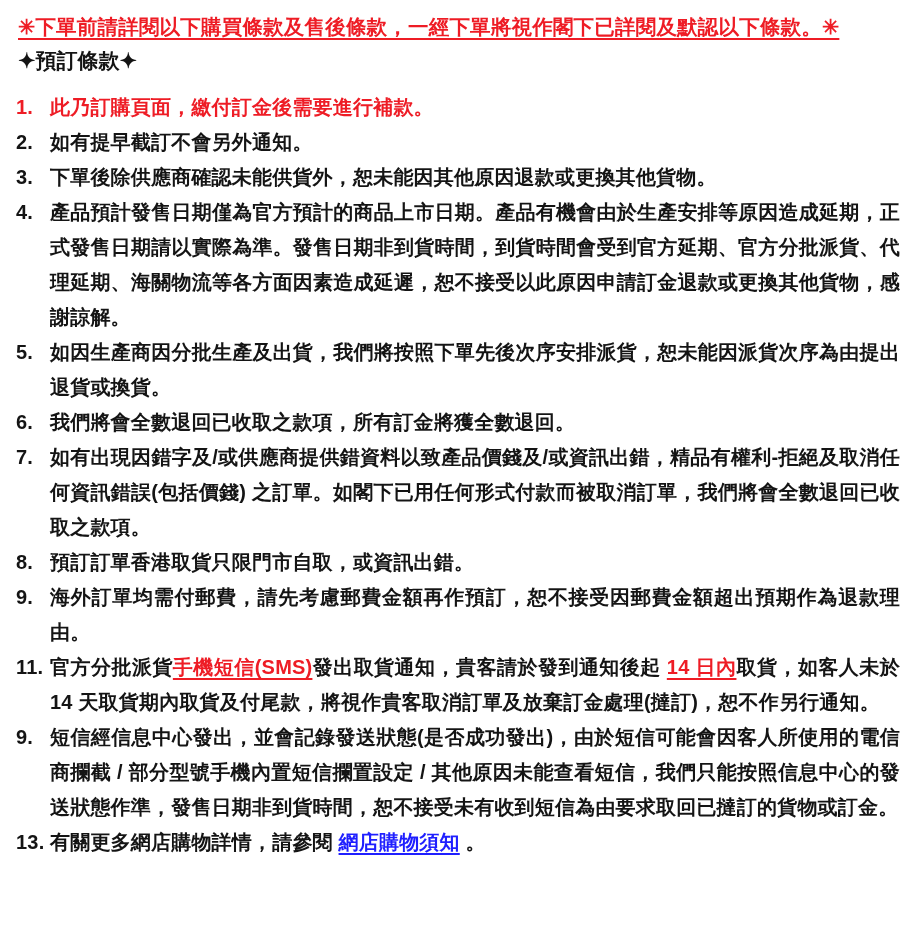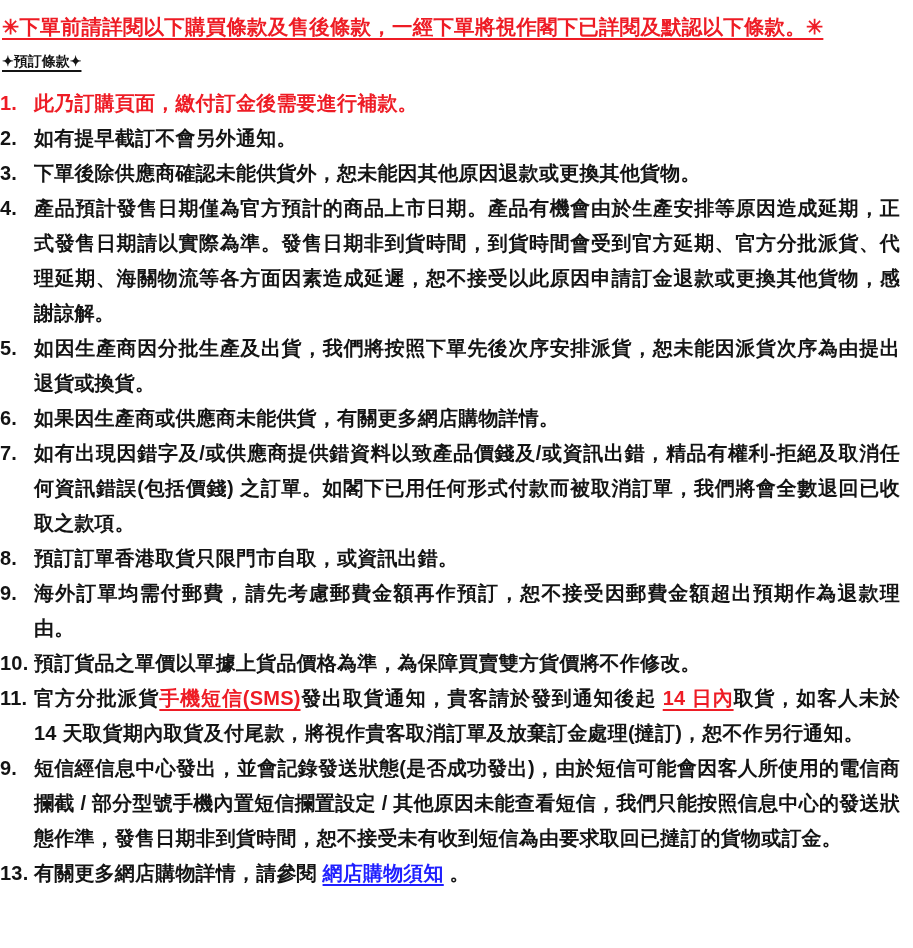--- a/index.html
+++ b/index.html
@@ -9,40 +9,39 @@
   }
   body {
     width: 913px;
     height: 948px;
     overflow: hidden;
     font-family: "Liberation Sans", sans-serif;
     font-weight: 700;
     color: #141414;
   }
   .page {
-    padding: 8px 13px 0 0;
+    padding: 8px 13px 0 16px;
     box-sizing: border-box;
     width: 913px;
   }
   .banner {
     color: var(--alert-red);
     font-size: 20.5px;
     line-height: 28px;
     margin: 5px 0 0 2px;
     text-decoration: underline;
     text-underline-offset: 4px;
     text-decoration-thickness: 2px;
     letter-spacing: 0.2px;
     white-space: nowrap;
   }
   .heading {
     display: inline-block;
-    font-size: 14px;
-    margin: 12px 0 0 2px;
-    text-decoration: underline;
+    font-size: 21px;
+    margin: 6px 0 0 2px;
     text-underline-offset: 4px;
     text-decoration-thickness: 2px;
   }
   ol.terms {
     list-style: none;
     margin: 15px 0 0 0;
     padding: 0;
   }
   ol.terms li {
     display: flex;
@@ -97,37 +96,33 @@
       <li class="">
         <span class="num">4.</span>
         <span class="txt"><span>產品預計發售日期僅為官方預計的商品上市日期。產品有機會由於生產安排等原因造成延期，正式發售日期請以實際為準。發售日期非到貨時間，到貨時間會受到官方延期、官方分批派貨、代理延期、海關物流等各方面因素造成延遲，恕不接受以此原因申請訂金退款或更換其他貨物，感謝諒解。</span></span>
       </li>
       <li class="">
         <span class="num">5.</span>
         <span class="txt"><span>如因生產商因分批生產及出貨，我們將按照下單先後次序安排派貨，恕未能因派貨次序為由提出退貨或換貨。</span></span>
       </li>
       <li class="">
         <span class="num">6.</span>
-        <span class="txt"><span>如果因生產商或供應商未能供貨，有關更多網店購物詳情。</span></span>
+        <span class="txt"><span>我們將會全數退回已收取之款項，所有訂金將獲全數退回。</span></span>
       </li>
       <li class="">
         <span class="num">7.</span>
         <span class="txt"><span>如有出現因錯字及/或供應商提供錯資料以致產品價錢及/或資訊出錯，精品有權利-拒絕及取消任何資訊錯誤(包括價錢) 之訂單。如閣下已用任何形式付款而被取消訂單，我們將會全數退回已收取之款項。</span></span>
       </li>
       <li class="">
         <span class="num">8.</span>
         <span class="txt"><span>預訂訂單香港取貨只限門市自取，或資訊出錯。</span></span>
       </li>
       <li class="">
         <span class="num">9.</span>
         <span class="txt"><span>海外訂單均需付郵費，請先考慮郵費金額再作預訂，恕不接受因郵費金額超出預期作為退款理由。</span></span>
-      </li>
-      <li class="">
-        <span class="num">10.</span>
-        <span class="txt"><span>預訂貨品之單價以單據上貨品價格為準，為保障買賣雙方貨價將不作修改。</span></span>
       </li>
       <li class="">
         <span class="num">11.</span>
         <span class="txt"><span>官方分批派貨</span><span class="hl">手機短信(SMS)</span><span>發出取貨通知，貴客請於發到通知後起 </span><span class="hl">14 日內</span><span>取貨，如客人未於 14 天取貨期內取貨及付尾款，將視作貴客取消訂單及放棄訂金處理(撻訂)，恕不作另行通知。</span></span>
       </li>
       <li class="">
         <span class="num">9.</span>
         <span class="txt"><span>短信經信息中心發出，並會記錄發送狀態(是否成功發出)，由於短信可能會因客人所使用的電信商攔截 / 部分型號手機內置短信攔置設定 / 其他原因未能查看短信，我們只能按照信息中心的發送狀態作準，發售日期非到貨時間，恕不接受未有收到短信為由要求取回已撻訂的貨物或訂金。</span></span>
       </li>
       <li class="">

